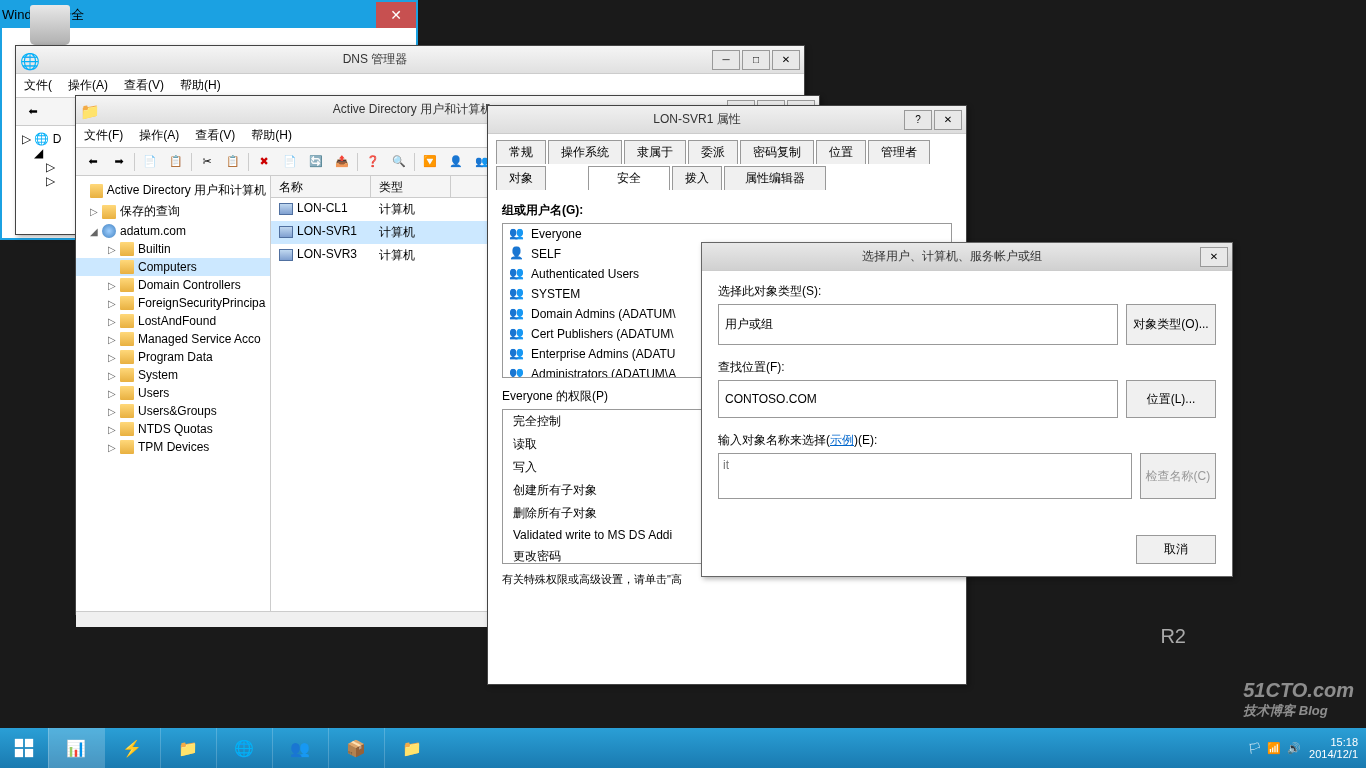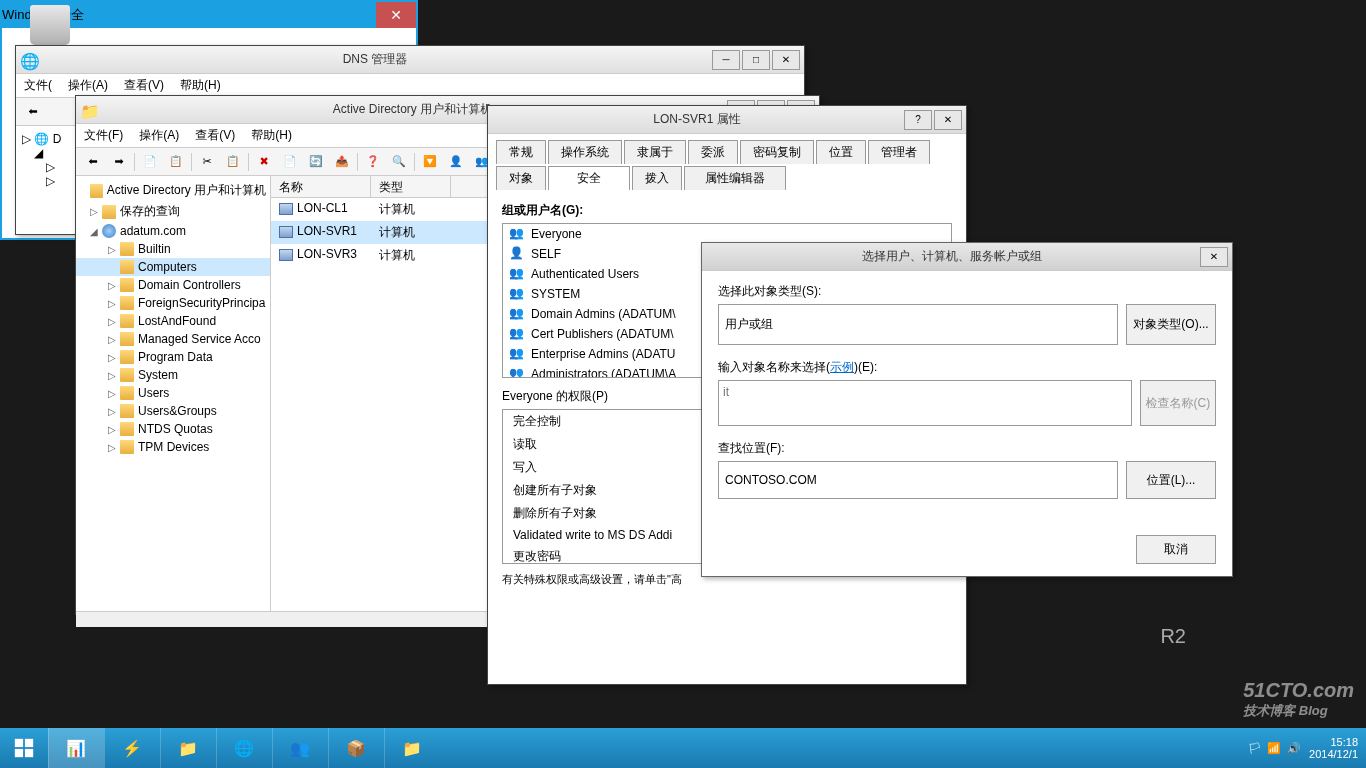--- a/index.html
+++ b/index.html
@@ -45,21 +45,21 @@
 .col-name { width: 100px; }
 .col-type { width: 80px; }
 .comp-icon { display: inline-block; width: 14px; height: 12px; background: linear-gradient(#c0d8f0, #80a0d0); border: 1px solid #5070a0; margin-right: 4px; vertical-align: middle; }
 .ad-scroll { height: 16px; border-top: 1px solid #ccc; background: #f0f0f0; }
 
 
 .props-window { left: 487px; top: 105px; width: 480px; height: 580px; z-index: 3; }
 .props-window .titlebar { background: linear-gradient(#f0f0f0, #ddd); }
 .tabs { display: flex; flex-wrap: wrap; padding: 6px 8px 0; font-size: 12px; }
 .tab { border: 1px solid #999; border-bottom: none; padding: 3px 12px; background: #f0f0f0; margin-right: 2px; margin-bottom: 2px; cursor: pointer; }
-.tab.active { background: #fff; }
+.tab.active { background: #fff; margin-left: 40px; }
 .props-body { padding: 10px 14px; font-size: 12px; }
 .group-label { margin-bottom: 4px; font-weight: bold; }
 .groups-list { border: 1px solid #999; height: 155px; overflow-y: auto; background: #fff; }
 .group-item { padding: 2px 6px; display: flex; align-items: center; }
 .user-icon { width: 16px; height: 16px; margin-right: 6px; }
 .perms-label { margin-top: 10px; margin-bottom: 4px; }
 .perms-list { border: 1px solid #999; height: 155px; background: #fff; }
 .perm-item { padding: 3px 10px; }
 .footnote { margin-top: 8px; font-size: 11px; }
 
@@ -367,33 +367,33 @@
   </div>
   <div class="select-body">
     <div class="field-row">
       <div class="field-label">选择此对象类型(S):</div>
       <div class="field-input-row">
         <div class="field-input">用户或组</div>
         <button class="field-btn">对象类型(O)...</button>
       </div>
     </div>
     <div class="field-row">
-      <div class="field-label">
-        <span>输入对象名称来选择(</span><span class="link">示例</span><span>)(E):</span>
-      </div>
-      <div class="field-input-row">
-        <textarea class="textarea" placeholder="it" style=""></textarea>
-        <button class="field-btn" disabled="">检查名称(C)</button>
-      </div>
-    </div>
-    <div class="field-row">
       <div class="field-label">查找位置(F):</div>
       <div class="field-input-row">
         <div class="field-input">CONTOSO.COM</div>
         <button class="field-btn">位置(L)...</button>
+      </div>
+    </div>
+    <div class="field-row">
+      <div class="field-label">
+        <span>输入对象名称来选择(</span><span class="link">示例</span><span>)(E):</span>
+      </div>
+      <div class="field-input-row">
+        <textarea class="textarea" placeholder="it" style=""></textarea>
+        <button class="field-btn" disabled="">检查名称(C)</button>
       </div>
     </div>
   </div>
   <div class="dlg-buttons">
     <button class="dlg-btn">取消</button>
   </div>
 </div>
 
 <div class="sec-window">
   <div class="sec-titlebar">

